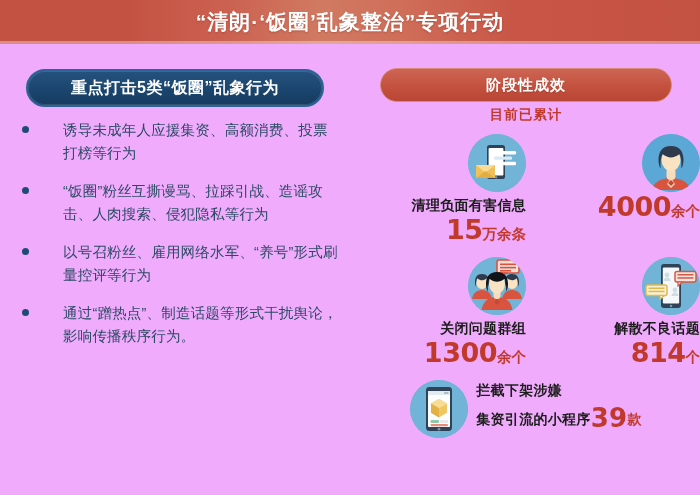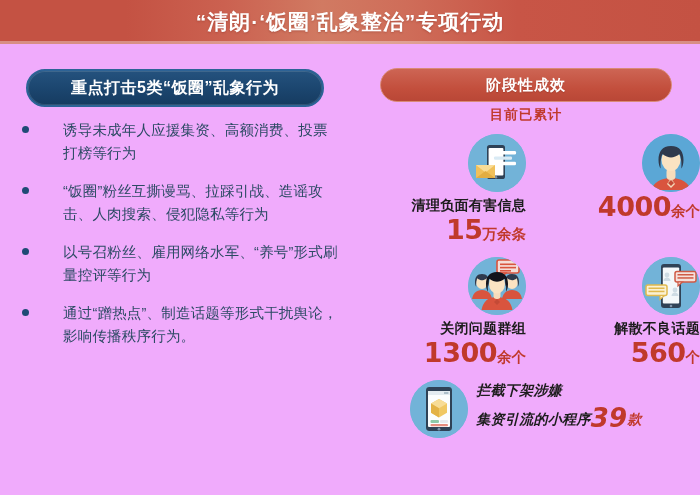--- a/index.html
+++ b/index.html
@@ -92,21 +92,21 @@
   }
   .stat-value { margin-top:1px; white-space:nowrap; line-height:1; }
   .num {
     font-size:27px; font-weight:bold; color:#c0392b; letter-spacing:-0.5px;
     font-family:"DejaVu Sans",sans-serif;
     margin-top:20px;
   }
   .unit { font-size:14.5px; font-weight:bold; color:#c0392b; }
 
   
-  .stat-row-wide { display:flex; align-items:flex-start; justify-content:center; padding-top:4px;font-style:italic; }
+  .stat-row-wide { display:flex; align-items:flex-start; justify-content:center; padding-top:4px; }
   .wide-text { margin-left:8px; }
   .wide-line {
     font-size:14px; font-weight:bold; color:#1d1d1d; letter-spacing:0.3px;
     line-height:1.45; white-space:nowrap;
   }
   .inline-num { font-size:26px; font-weight:bold; color:#c0392b;
                 font-family:"DejaVu Sans",sans-serif; vertical-align:-3px; }
   .inline-unit { font-size:14px; font-weight:bold; color:#c0392b; }
 
   
@@ -264,21 +264,21 @@
                 <rect x="35.5" y="20.2" width="16" height="1.5" fill="#cf5a45"></rect>
 
                 <rect x="4" y="28" width="21" height="10.5" rx="2" fill="#fbf1d2" stroke="#e0b94e" stroke-width="1.5"></rect>
                 <path d="M18 38.5 l0 4 l4.5-4 z" fill="#fbf1d2" stroke="#e0b94e" stroke-width="1.2"></path>
                 <rect x="6.5" y="30.5" width="16" height="1.5" fill="#e0b94e"></rect>
                 <rect x="6.5" y="33.7" width="16" height="1.5" fill="#e0b94e"></rect>
               </svg>
             </div>
             <div class="stat-label">解散不良话题</div>
             <div class="stat-value">
-              <span class="num">560</span><span class="unit">个</span>
+              <span class="num">814</span><span class="unit">个</span>
             </div>
           </div>
 
         </div>
 
         <div class="stat-row-wide" style="margin-top:10px;">
           <div class="icon-circle">
             <svg viewBox="0 0 58 58">
               <circle cx="29" cy="29" r="29" fill="#72b3d8"></circle>
               <rect x="16" y="7" width="26" height="44" rx="3.4" fill="#2f4256"></rect>

